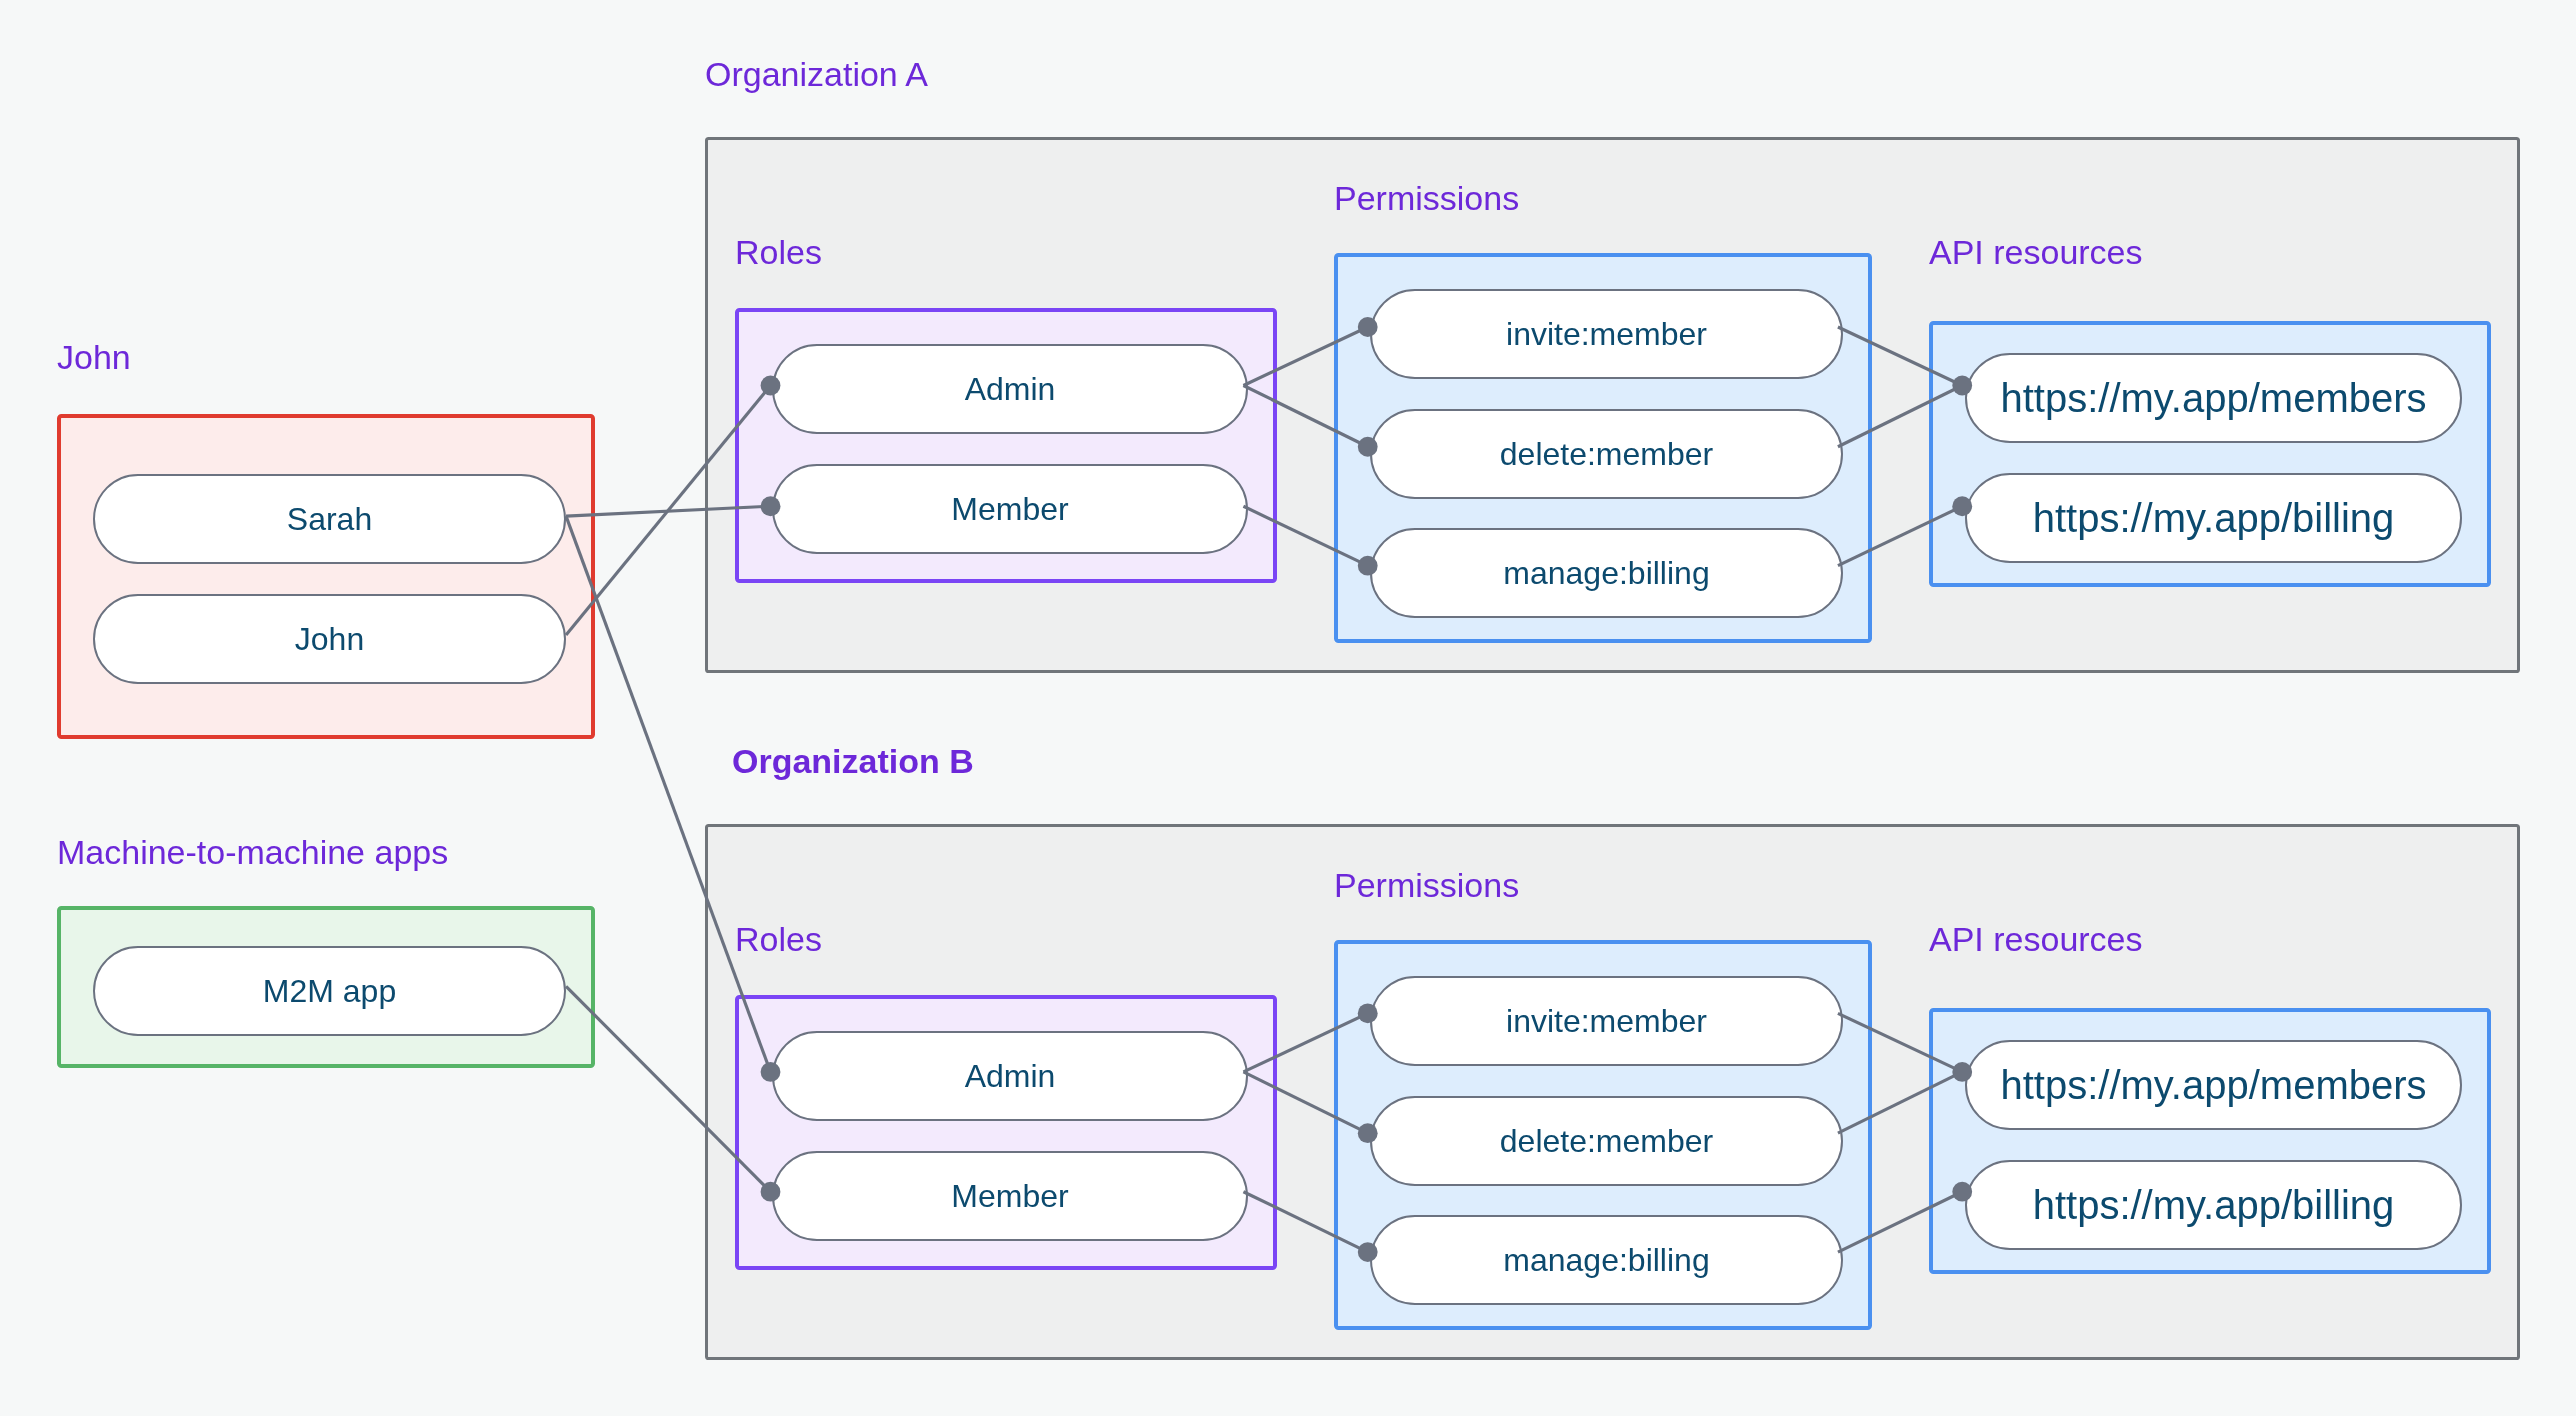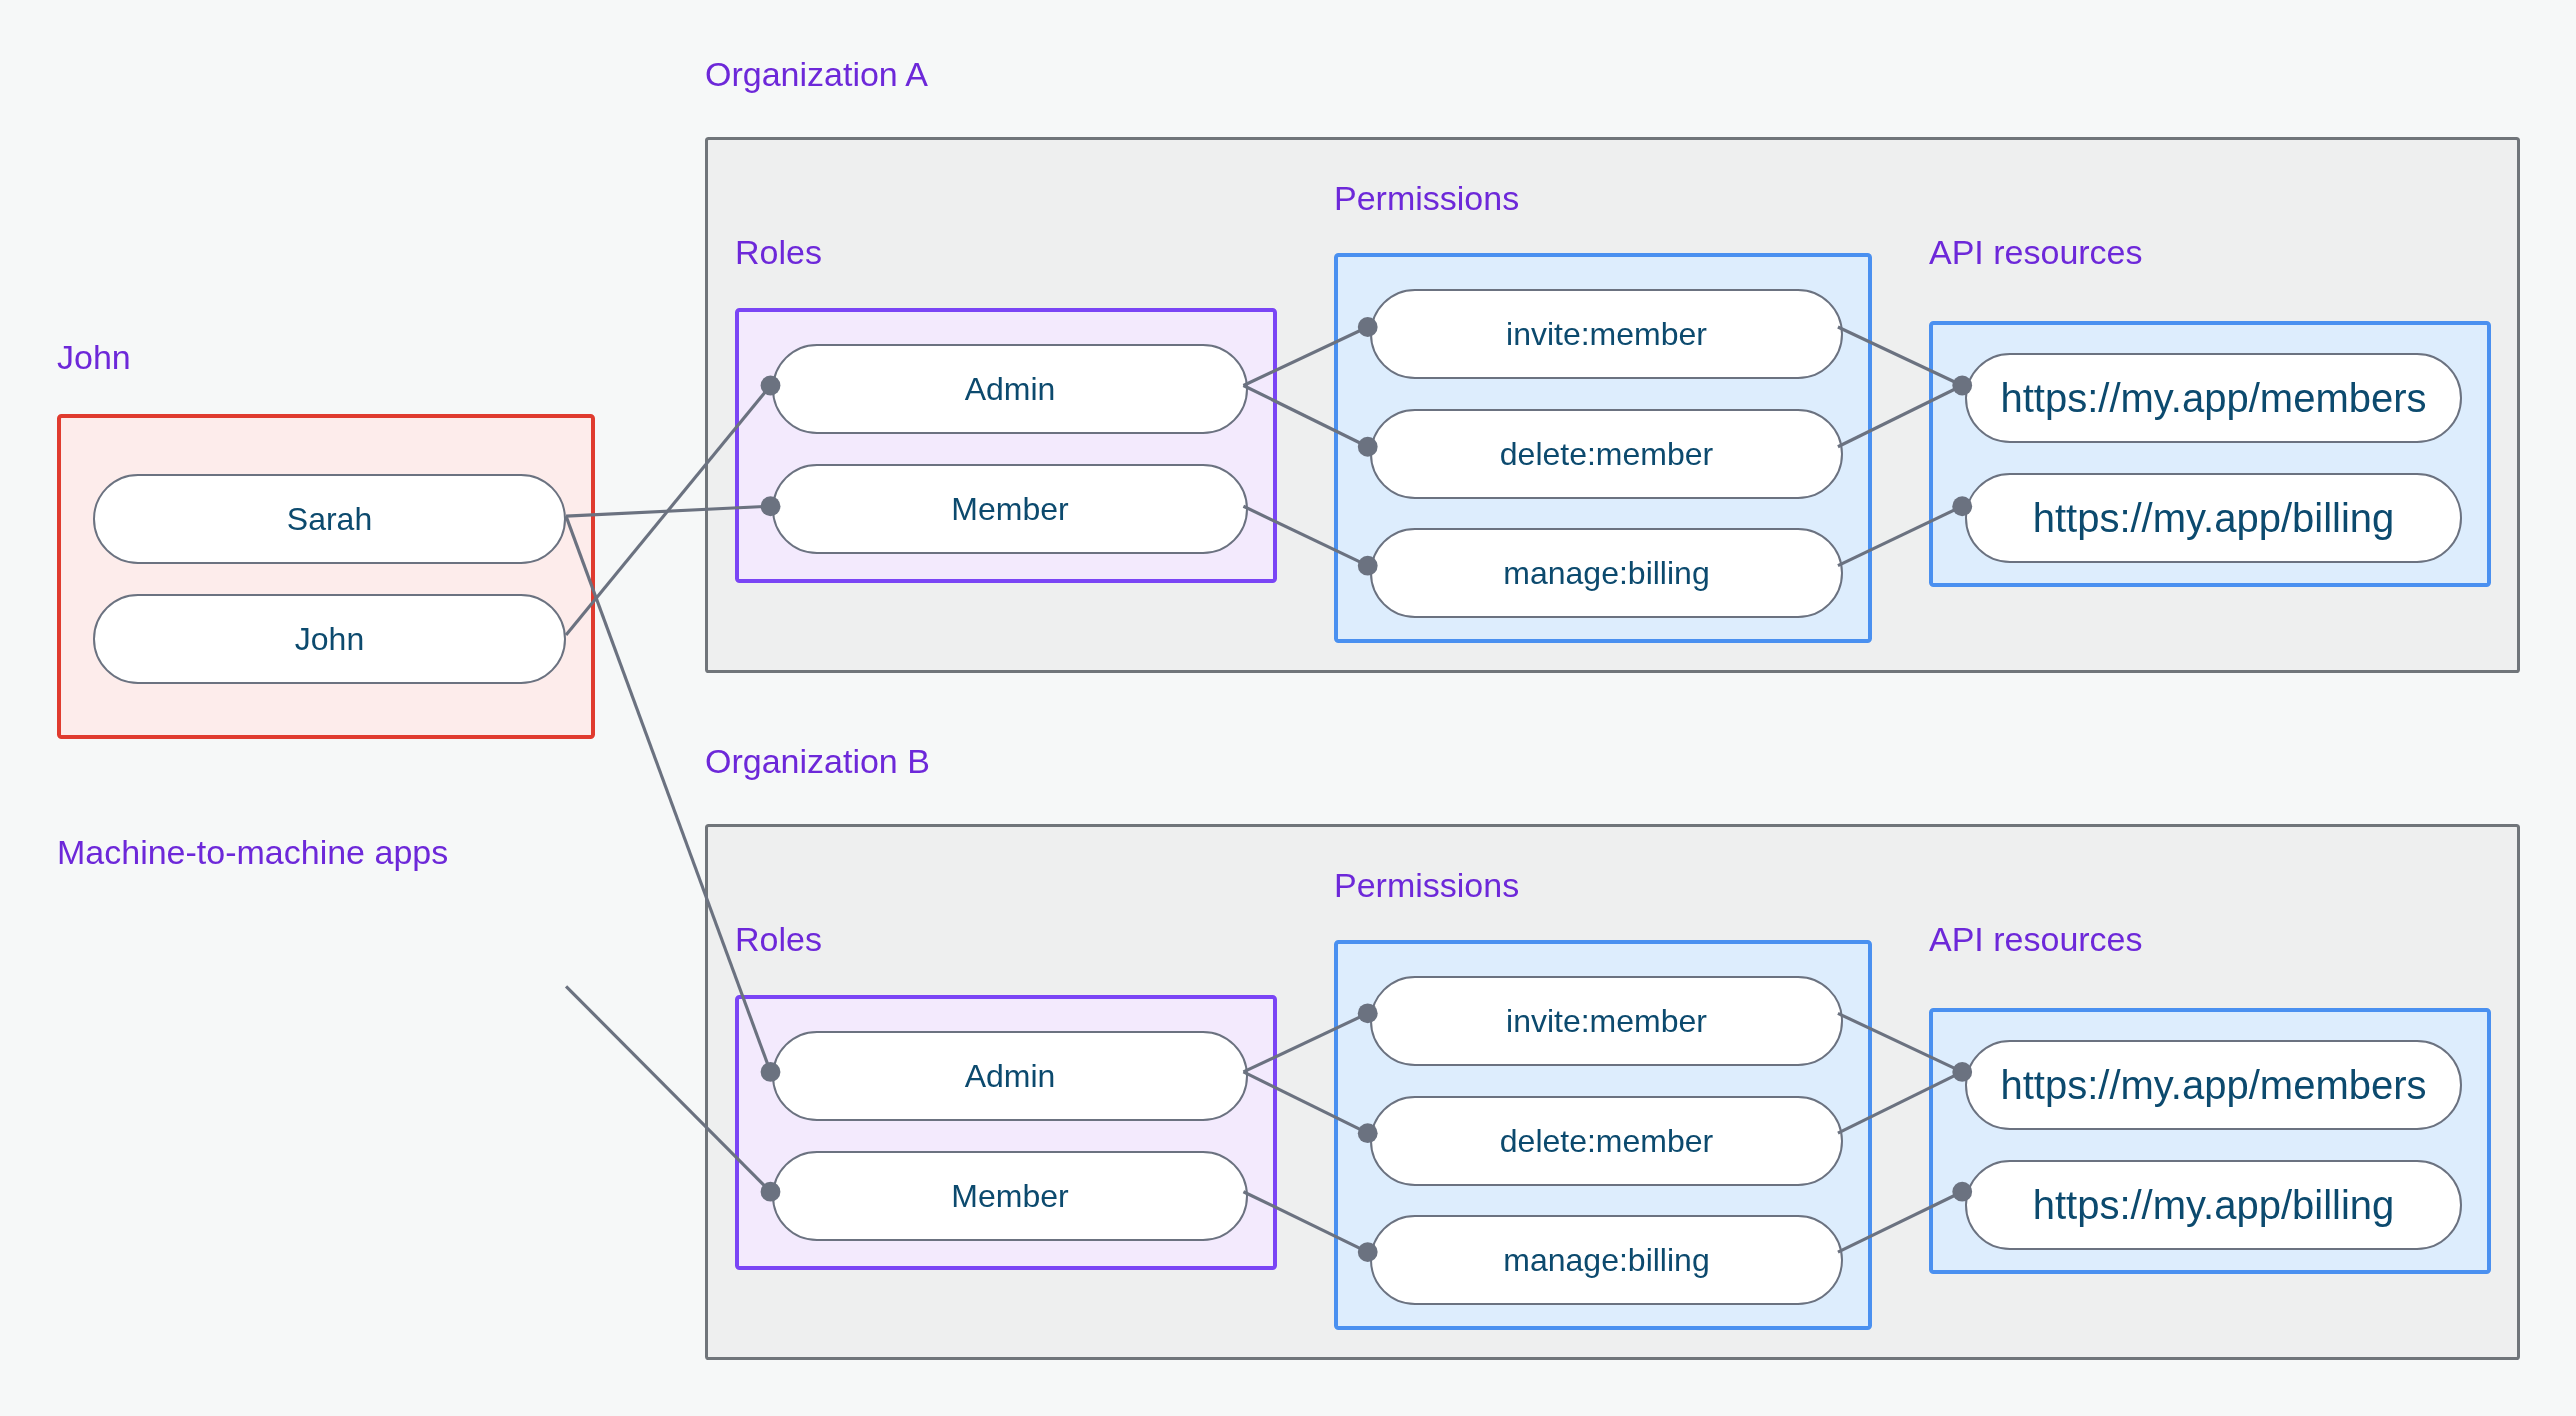--- a/index.html
+++ b/index.html
@@ -143,20 +143,23 @@
 
   <div class="group-label" style="left:57px; top:340px;">John</div>
 
   <div class="box box-users" style="left:57px; top:414px; width:538px; height:325px;">
     <div class="pill" style="left:32px; top:176px; width:473px; height:90px;">John</div>
     <div class="pill" style="left:32px; top:56px; width:473px; height:90px;">Sarah</div>
   </div>
 
   <div class="group-label" style="left:57px; top:835px;">Machine-to-machine apps</div>
 
+  <div class="box box-m2m" style="left:57px; top:906px; width:538px; height:162px;">
+    <div class="pill" style="left:32px; top:36px; width:473px; height:90px;">M2M app</div>
+  </div>
 
   <div class="group-label" style="left:705px; top:57px;">Organization A</div>
 
   <div class="box box-org" style="left:705px; top:137px; width:1815px; height:536px;">
 
     <div class="group-label" style="left:27px; top:95px;">Roles</div>
     <div class="box box-roles" style="left:27px; top:168px; width:542px; height:275px;">
       <div class="pill" style="left:33px; top:32px; width:476px; height:90px;">Admin</div>
       <div class="pill" style="left:33px; top:152px; width:476px; height:90px;">Member</div>
     </div>
@@ -168,21 +171,21 @@
       <div class="pill" style="left:32px; top:271px; width:473px; height:90px;">manage:billing</div>
     </div>
 
     <div class="group-label" style="left:1221px; top:95px;">API resources</div>
     <div class="box box-blue" style="left:1221px; top:181px; width:562px; height:266px;">
       <div class="pill small-txt" style="left:32px; top:28px; width:497px; height:90px;">https://my.app/members</div>
       <div class="pill small-txt" style="left:32px; top:148px; width:497px; height:90px;">https://my.app/billing</div>
     </div>
   </div>
 
-  <div class="group-label" style="left:705px; top:744px;">Organization B</div>
+  <div class="group-label" style="left:732px; top:744px;font-weight:bold;">Organization B</div>
 
   <div class="box box-org" style="left:705px; top:824px; width:1815px; height:536px;">
 
     <div class="group-label" style="left:27px; top:95px;">Roles</div>
     <div class="box box-roles" style="left:27px; top:168px; width:542px; height:275px;">
       <div class="pill" style="left:33px; top:32px; width:476px; height:90px;">Admin</div>
       <div class="pill" style="left:33px; top:152px; width:476px; height:90px;">Member</div>
     </div>
 
     <div class="group-label" style="left:626px; top:41px;">Permissions</div>

